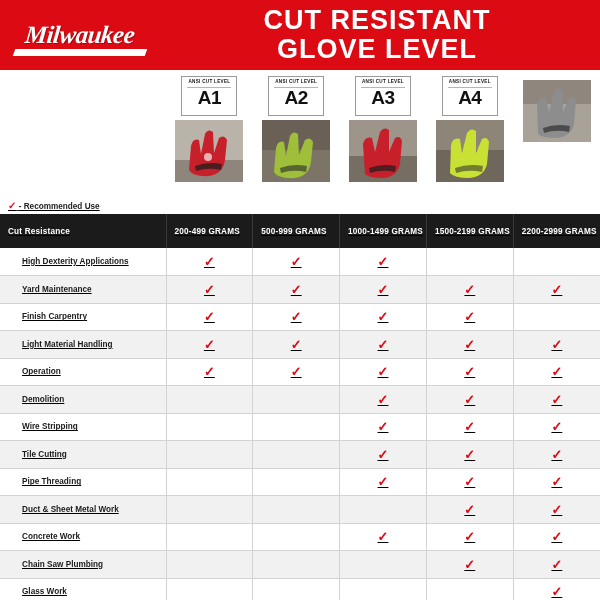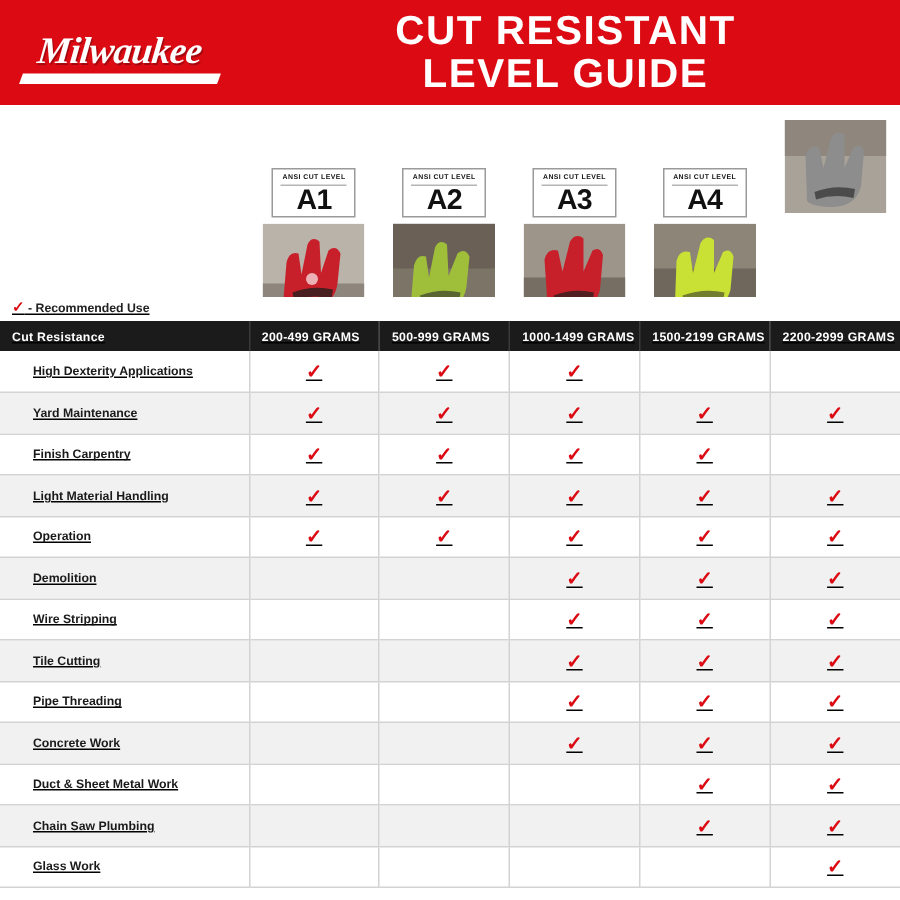--- a/index.html
+++ b/index.html
@@ -81,21 +81,20 @@
     align-items: center;
     padding-top: 6px;
   }
   .badge {
     width: 56px;
     height: 40px;
     border: 1px solid #9a9a9a;
     background: #ffffff;
     text-align: center;
     padding-top: 3px;
-    margin-top: 36px;
   }
   .badge-top {
     font-size: 4.6px;
     letter-spacing: 0.3px;
     color: #111;
     font-weight: bold;
     line-height: 1;
   }
   .badge-line {
     width: 44px;
@@ -143,21 +142,21 @@
     font-size: 10px;
     font-weight: bold;
   }
 
   tr.header-row td {
     background: #1b1b1b;
     color: #ffffff;
     font-size: 8.2px;
     font-weight: bold;
     letter-spacing: 0.2px;
-    height: 20px;
+    height: 34px;
     padding: 0 0 0 8px;
     border-right: 1px solid #3a3a3a;
     text-align: left;
   }
   tr.header-row td.hd-first { padding-left: 8px; }
 
   tr.data-row td {
     height: 27.5px;
     border-bottom: 1px solid #d3d3d3;
     border-right: 1px solid #d3d3d3;
@@ -183,21 +182,21 @@
 
 <div class="page">
 
   <div class="header">
     <div class="logo-wrap">
       <span class="logo-text">Milwaukee</span>
       <span class="logo-underline"></span>
     </div>
     <div class="title-wrap">
       <div class="title-line">CUT RESISTANT</div>
-      <div class="title-line">LEVEL GUIDE</div>
+      <div class="title-line">GLOVE LEVEL</div>
     </div>
   </div>
 
   <div class="glovestrip">
 
     <div class="glovecol">
       <div class="badge">
         <div class="badge-top">ANSI CUT LEVEL</div>
         <div class="badge-line"></div>
         <div class="badge-code">A1</div>
@@ -368,32 +367,32 @@
         </tr>
         <tr class="data-row">
           <td>Pipe Threading</td>
           <td class="cell"></td>
           <td class="cell"></td>
           <td class="cell">✓</td>
           <td class="cell">✓</td>
           <td class="cell last-col">✓</td>
         </tr>
         <tr class="data-row">
+          <td>Duct &amp; Sheet Metal Work</td>
+          <td class="cell"></td>
+          <td class="cell"></td>
+          <td class="cell"></td>
+          <td class="cell">✓</td>
+          <td class="cell last-col">✓</td>
+        </tr>
+        <tr class="data-row">
           <td>Concrete Work</td>
           <td class="cell"></td>
           <td class="cell"></td>
           <td class="cell">✓</td>
-          <td class="cell">✓</td>
-          <td class="cell last-col">✓</td>
-        </tr>
-        <tr class="data-row">
-          <td>Duct &amp; Sheet Metal Work</td>
-          <td class="cell"></td>
-          <td class="cell"></td>
-          <td class="cell"></td>
           <td class="cell">✓</td>
           <td class="cell last-col">✓</td>
         </tr>
         <tr class="data-row">
           <td>Chain Saw Plumbing</td>
           <td class="cell"></td>
           <td class="cell"></td>
           <td class="cell"></td>
           <td class="cell">✓</td>
           <td class="cell last-col">✓</td>

